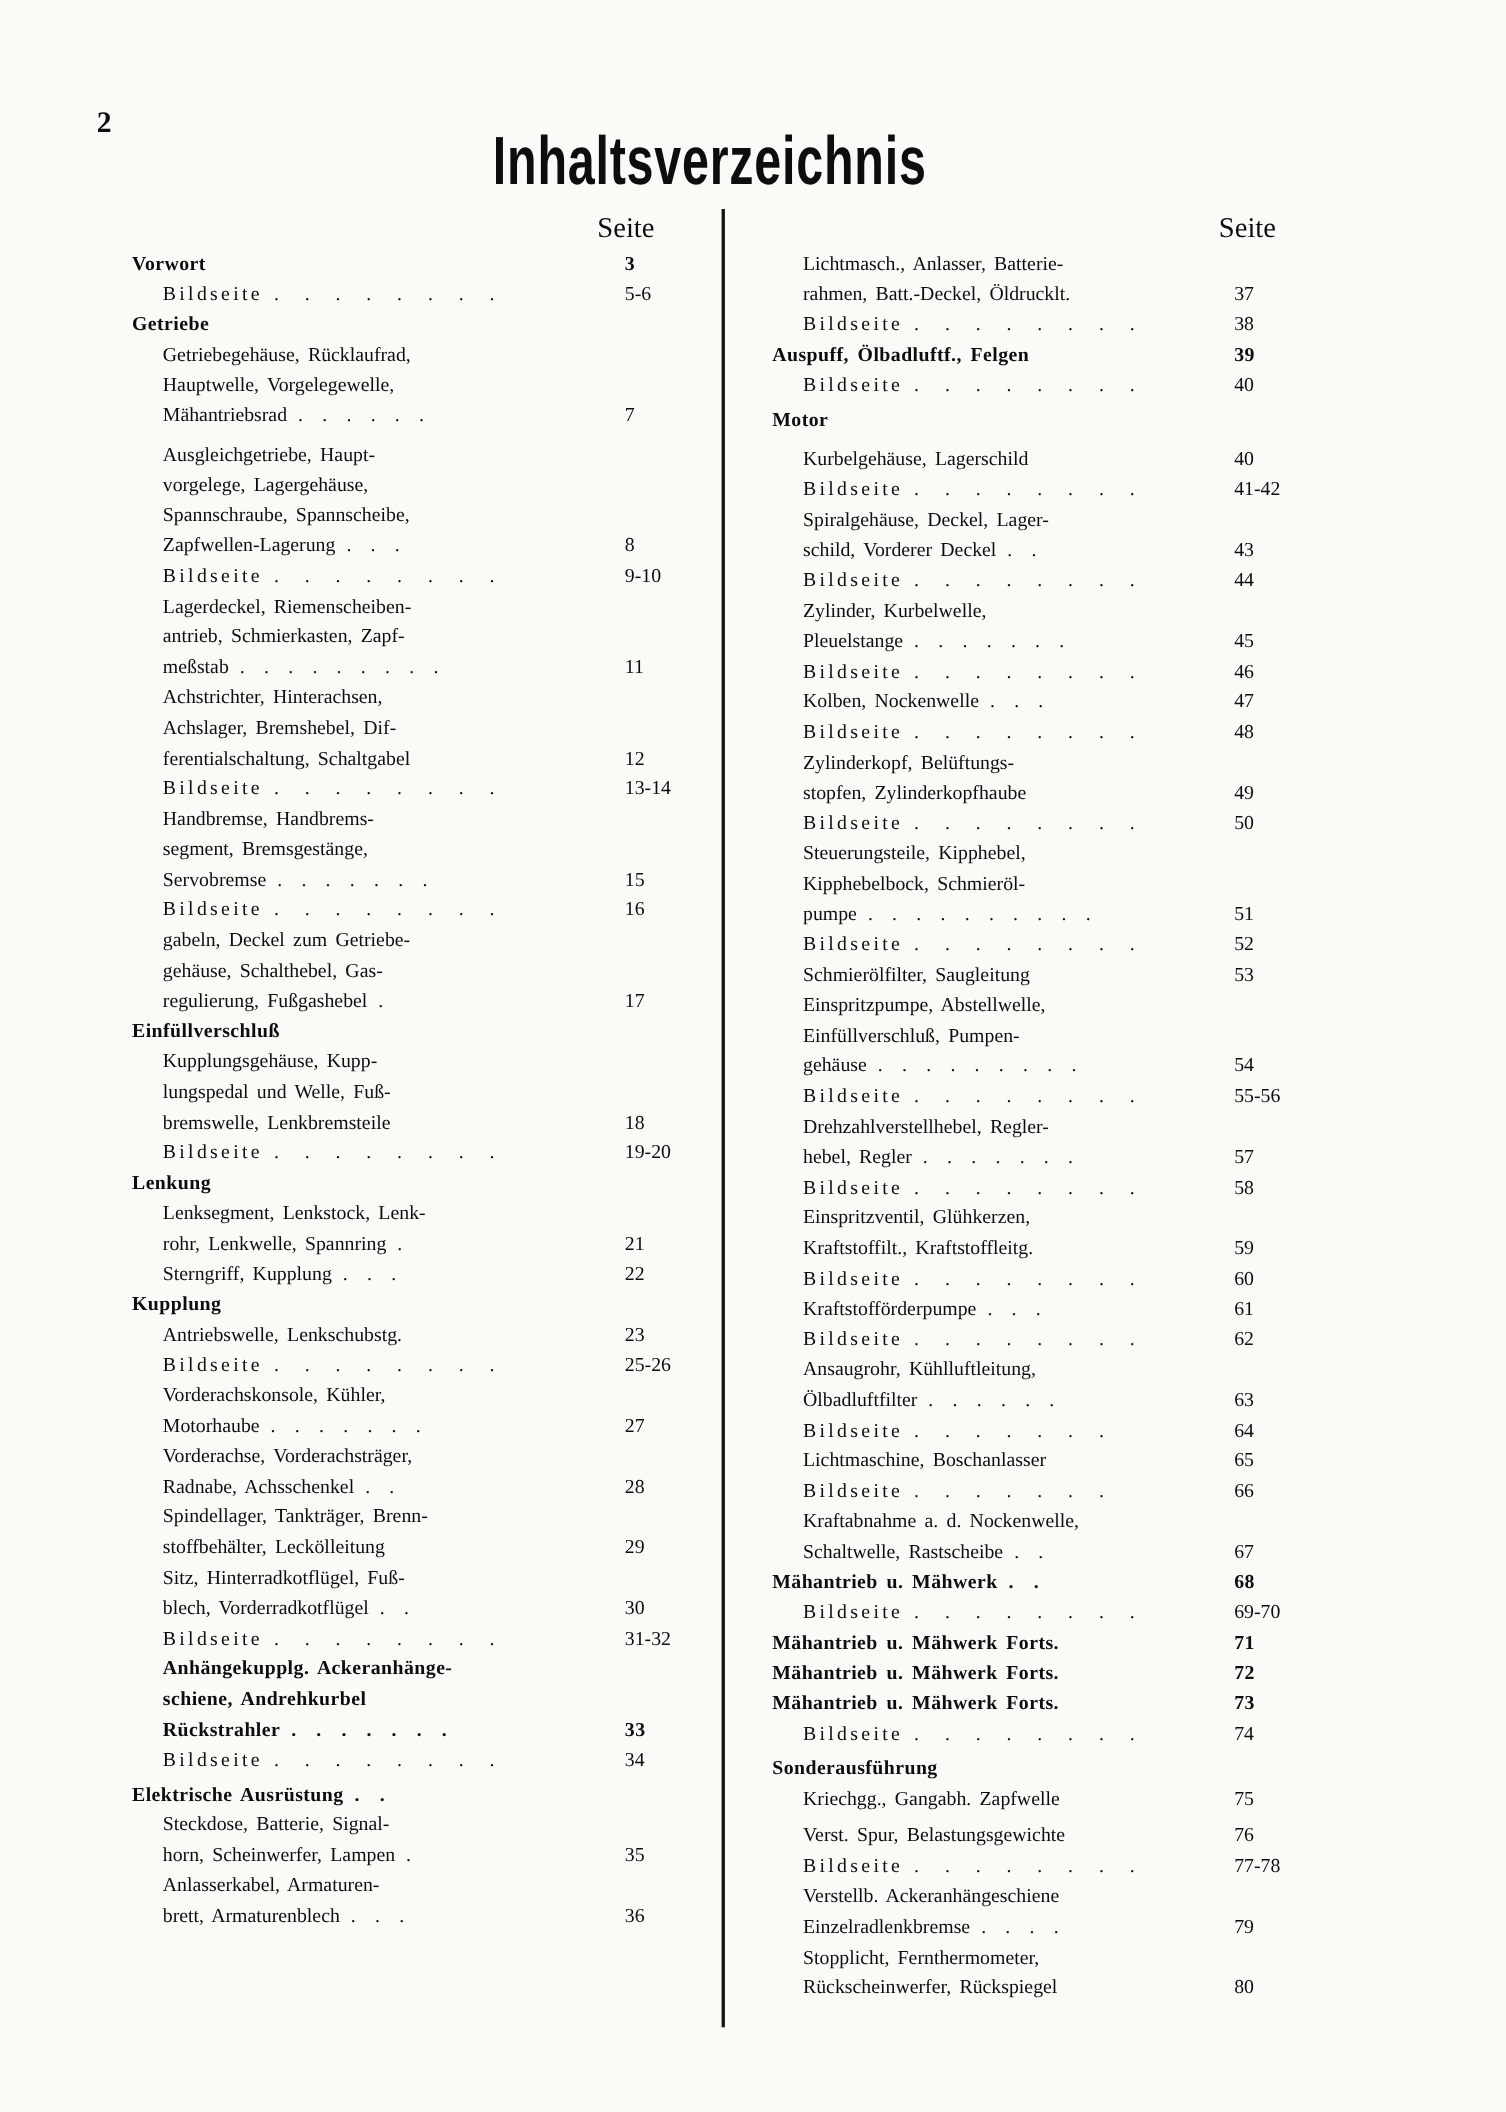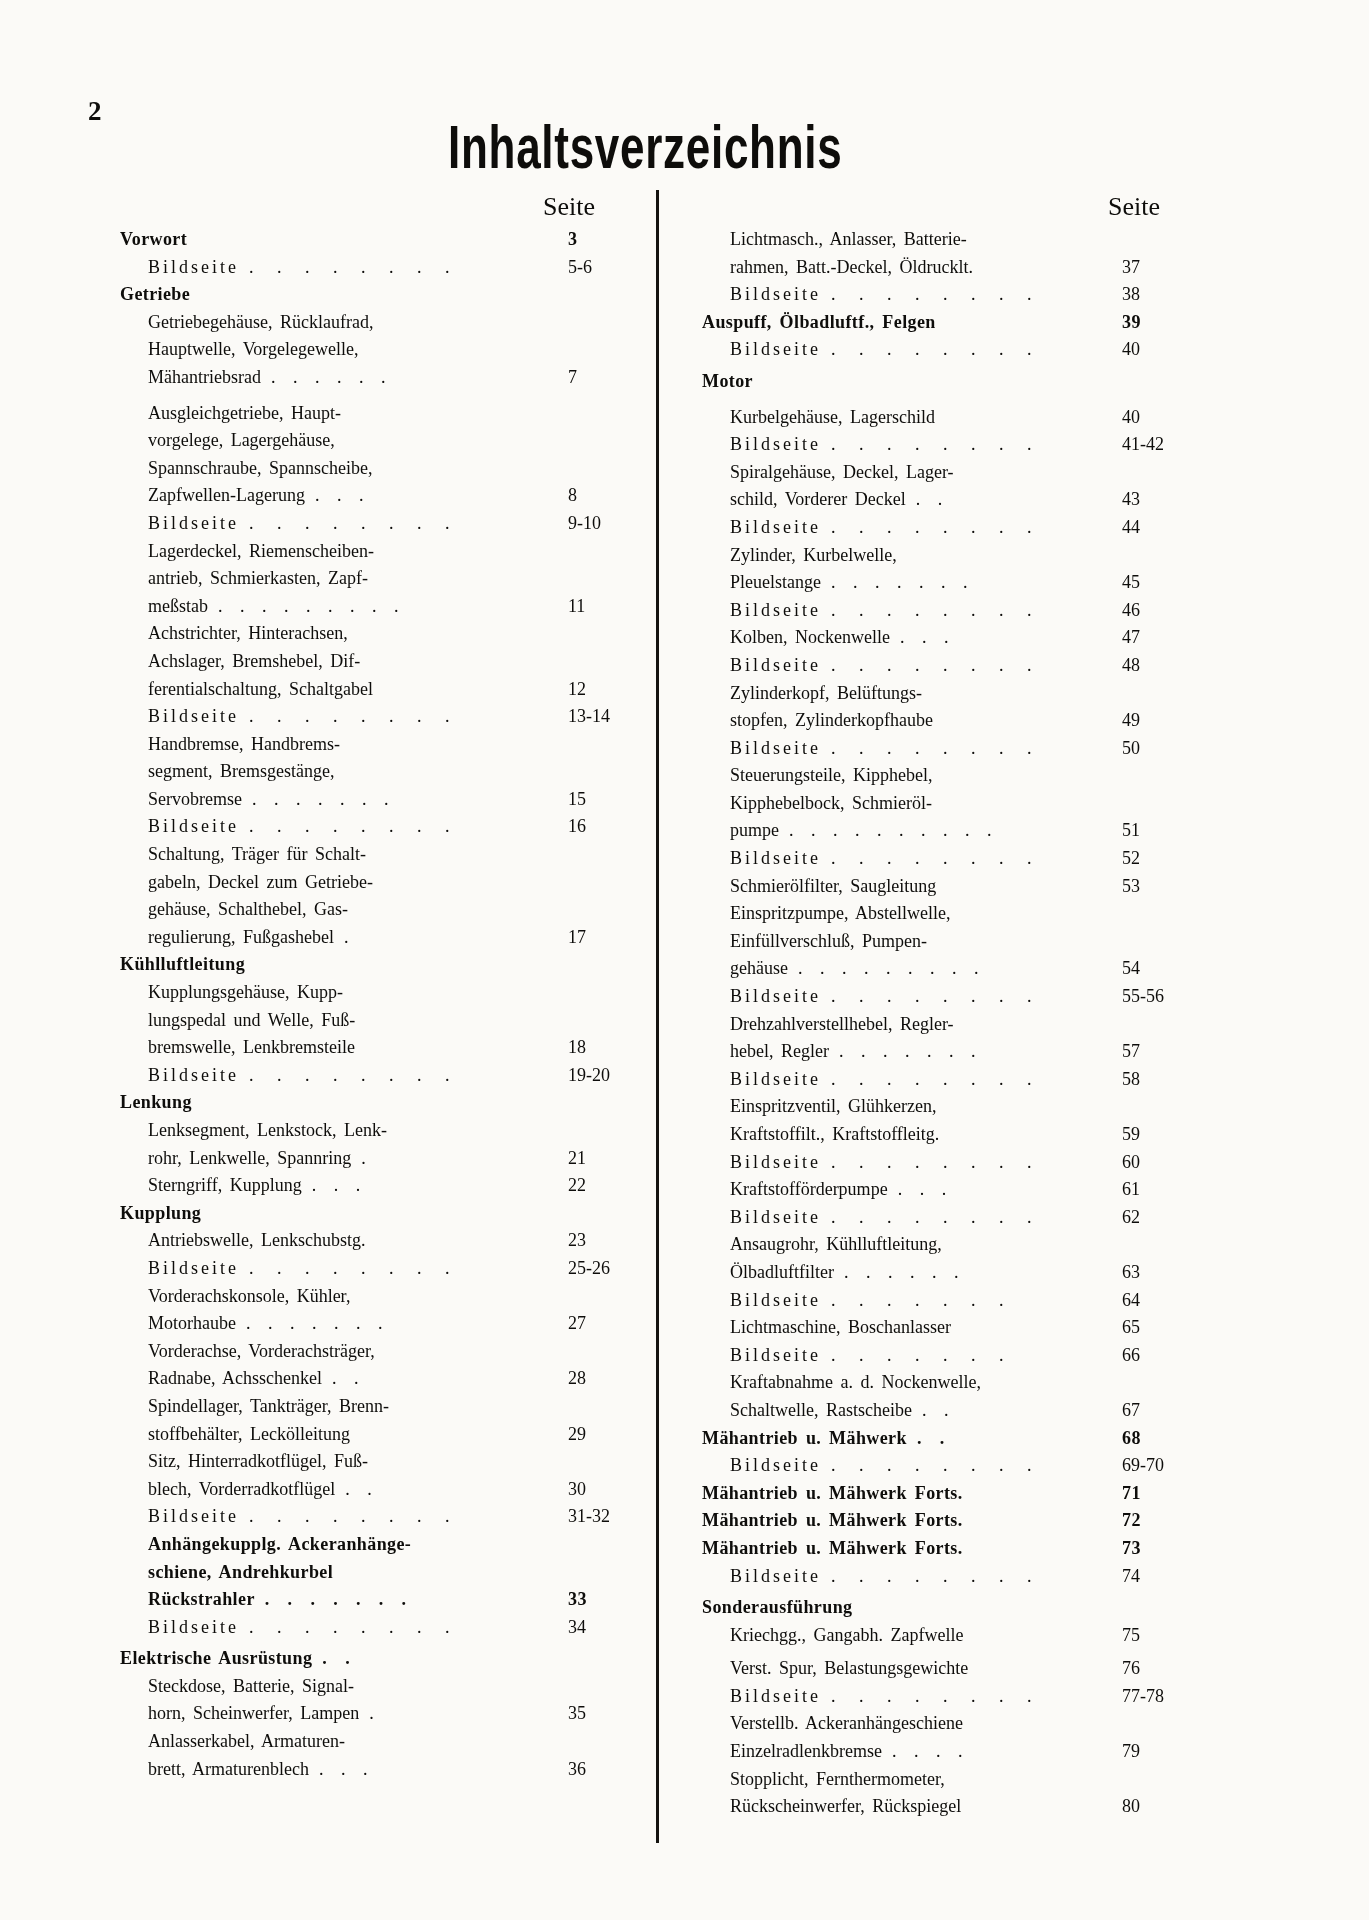--- a/index.html
+++ b/index.html
@@ -70,25 +70,24 @@
       <div class="row ind"><span class="txt">antrieb, Schmierkasten, Zapf-</span></div>
       <div class="row ind"><span class="txt">meßstab</span><span class="dots">. . . . . . . . .</span><span class="pg">11</span></div>
       <div class="row ind"><span class="txt">Achstrichter, Hinterachsen,</span></div>
       <div class="row ind"><span class="txt">Achslager, Bremshebel, Dif-</span></div>
       <div class="row ind"><span class="txt">ferentialschaltung, Schaltgabel</span><span class="pg">12</span></div>
       <div class="row ind sp"><span class="txt">Bildseite</span><span class="dots">. . . . . . . .</span><span class="pg">13-14</span></div>
       <div class="row ind"><span class="txt">Handbremse, Handbrems-</span></div>
       <div class="row ind"><span class="txt">segment, Bremsgestänge,</span></div>
       <div class="row ind"><span class="txt">Servobremse</span><span class="dots">. . . . . . .</span><span class="pg">15</span></div>
       <div class="row ind sp"><span class="txt">Bildseite</span><span class="dots">. . . . . . . .</span><span class="pg">16</span></div>
-      <div class="row ind"><span class="txt">Schaltung, Träger für Schalt-</span></div>
       <div class="row ind"><span class="txt">gabeln, Deckel zum Getriebe-</span></div>
       <div class="row ind"><span class="txt">gehäuse, Schalthebel, Gas-</span></div>
       <div class="row ind"><span class="txt">regulierung, Fußgashebel</span><span class="dots">.</span><span class="pg">17</span></div>
-      <div class="row b"><span class="txt">Kühlluftleitung</span></div>
+      <div class="row b"><span class="txt">Einfüllverschluß</span></div>
       <div class="row ind"><span class="txt">Kupplungsgehäuse, Kupp-</span></div>
       <div class="row ind"><span class="txt">lungspedal und Welle, Fuß-</span></div>
       <div class="row ind"><span class="txt">bremswelle, Lenkbremsteile</span><span class="pg">18</span></div>
       <div class="row ind sp"><span class="txt">Bildseite</span><span class="dots">. . . . . . . .</span><span class="pg">19-20</span></div>
       <div class="row b"><span class="txt">Lenkung</span></div>
       <div class="row ind"><span class="txt">Lenksegment, Lenkstock, Lenk-</span></div>
       <div class="row ind"><span class="txt">rohr, Lenkwelle, Spannring</span><span class="dots">.</span><span class="pg">21</span></div>
       <div class="row ind"><span class="txt">Sterngriff, Kupplung</span><span class="dots">. . .</span><span class="pg">22</span></div>
       <div class="row b"><span class="txt">Kupplung</span></div>
       <div class="row ind"><span class="txt">Antriebswelle, Lenkschubstg.</span><span class="pg">23</span></div>

